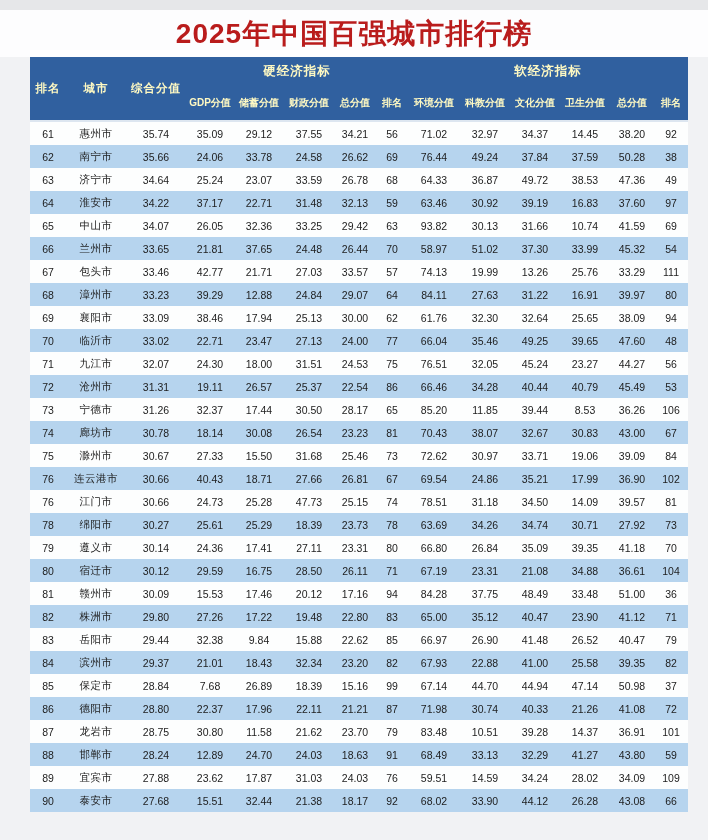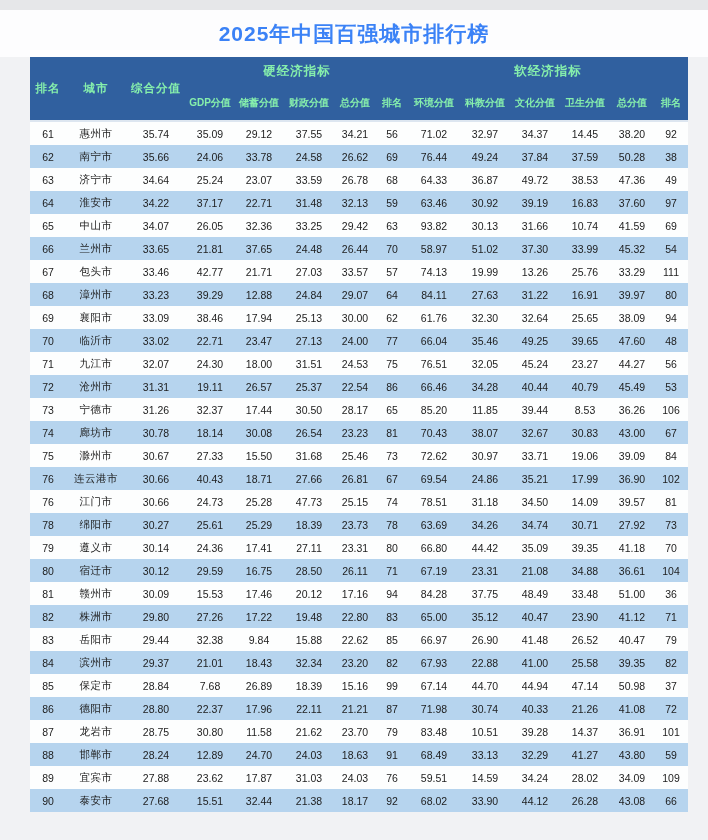--- a/index.html
+++ b/index.html
@@ -10,33 +10,33 @@
     overflow:hidden;
   }
   .top-strip { height:10px; background:#e6e7e9; }
   .title-band {
     background:#fdfdfe;
     height:47px;
     display:flex; align-items:center; justify-content:center;
   }
   .title {
     margin:0;
-    font-size:21px; font-weight:bold;
-    color:#3b82f6;
+    font-size:28px; font-weight:bold;
+    color:#b91c1c;
     letter-spacing:1px;
   }
   .table-wrap { padding:0 30px; }
   table.ranking {
     border-collapse:collapse;
     table-layout:fixed;
     width:648px;
   }
   thead th {
     background:#30609f;
-    color:#86efac;
+    color:#fef9c3;
     font-weight:bold;
     padding:0;
     vertical-align:middle;
     text-align:center;
   }
   thead tr.group-row th { height:28px; font-size:12.5px; letter-spacing:1px; }
   thead tr.group-row th.spanning { height:63px; font-size:11.5px; }
   thead tr.sub-row th { height:35px; font-size:10px; }
   thead { border-bottom:2px solid #dde6f0; }
   tbody td {
@@ -394,21 +394,21 @@
         <tr>
           <td>79</td>
           <td class="city">遵义市</td>
           <td>30.14</td>
           <td>24.36</td>
           <td>17.41</td>
           <td>27.11</td>
           <td>23.31</td>
           <td>80</td>
           <td>66.80</td>
-          <td>44.42</td>
+          <td>26.84</td>
           <td>35.09</td>
           <td>39.35</td>
           <td>41.18</td>
           <td>70</td>
         </tr>
         <tr class="alt">
           <td>80</td>
           <td class="city">宿迁市</td>
           <td>30.12</td>
           <td>29.59</td>

